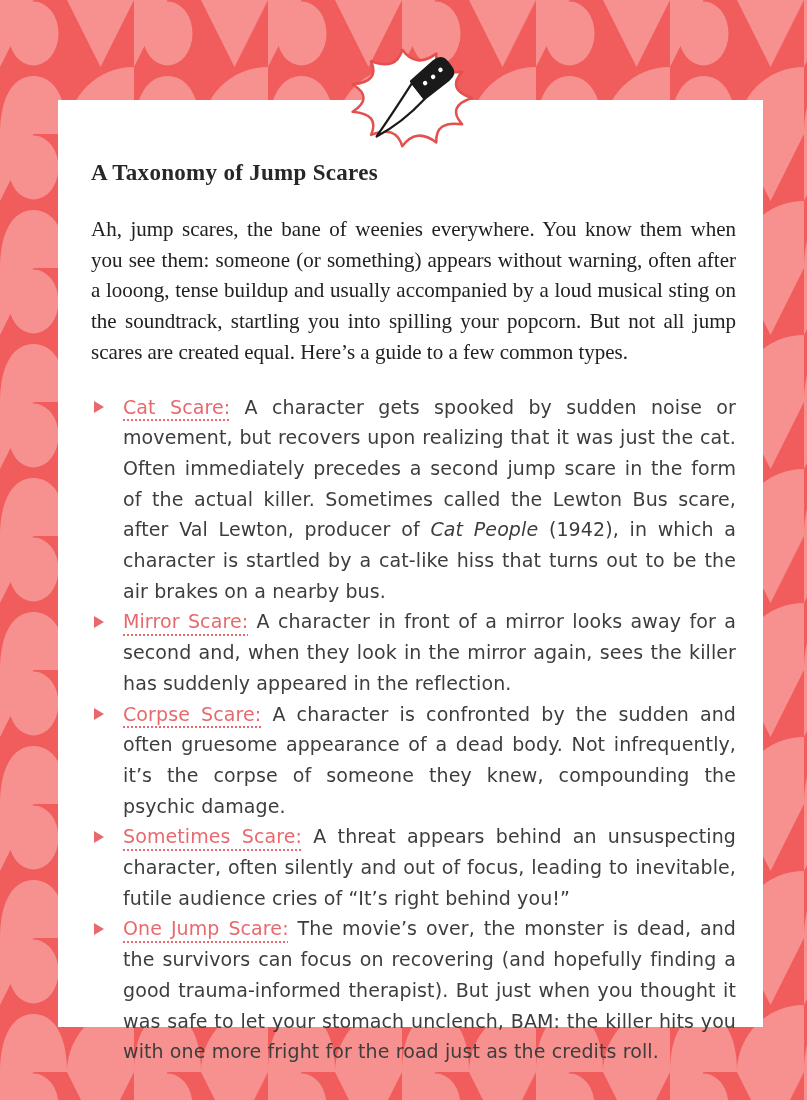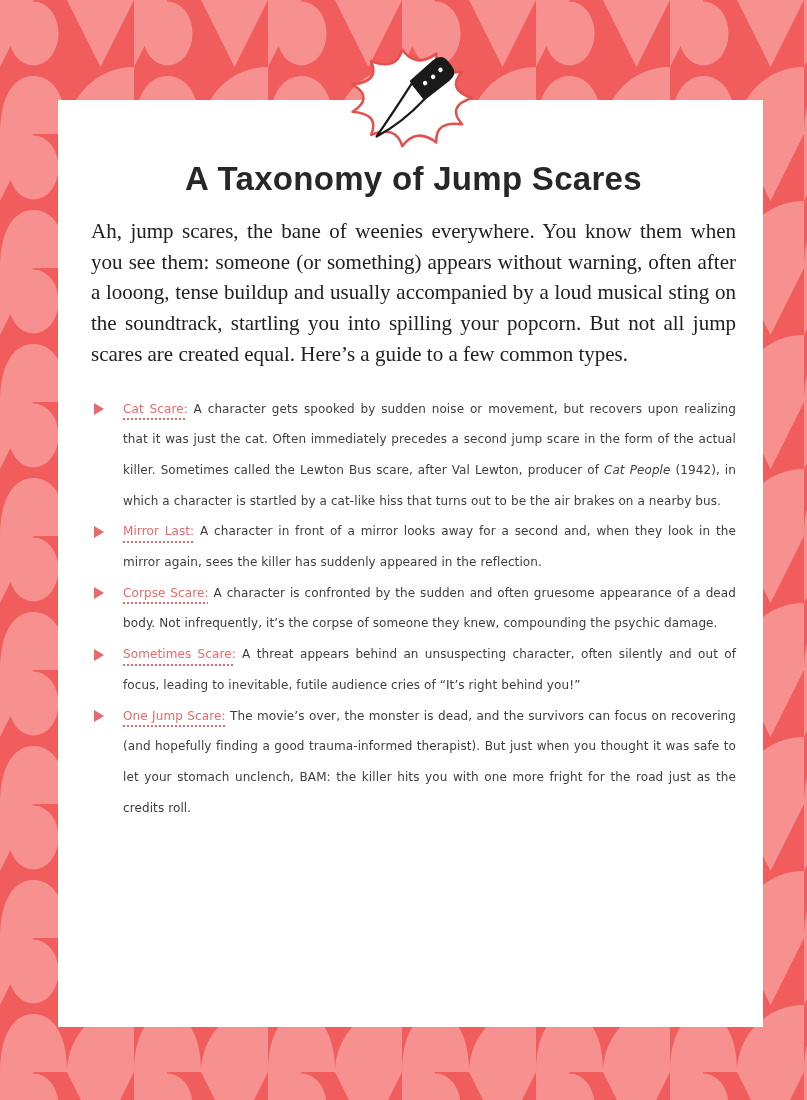--- a/index.html
+++ b/index.html
@@ -23,43 +23,43 @@
     padding: 0 27px 0 33px;
   }
   .burst {
     position: absolute;
     left: 345px; top: 45px;
     width: 132px; height: 106px;
     z-index: 5;
   }
   .page-title {
     margin-top: 60px;
-    text-align: center;
-    font-family: Liberation Sans, sans-serif;
+    text-align: left;
+    font-family: Liberation Serif, serif;
     font-weight: bold;
-    font-size: 33px;
+    font-size: 23px;
     letter-spacing: 0.3px;
     color: #272727;
   }
   .intro {
-    margin-top: 18px;
+    margin-top: 28px;
     font-family: "Liberation Serif", serif;
     font-size: 21px;
     line-height: 30.7px;
     text-align: justify;
     color: #212121;
   }
   .scare-list {
     list-style: none;
     margin-top: 24px;
   }
   .scare-item {
     position: relative;
     padding-left: 32px;
-    font-size: 12px;
+    font-size: 19px;
     line-height: 30.7px;
     text-align: justify;
     color: #3d3d3d;
     letter-spacing: 0.1px;
   }
   .bullet {
     position: absolute;
     left: 3px; top: 9.5px;
     width: 0; height: 0;
     border-left: 10px solid #e8696d;
@@ -101,21 +101,21 @@
   <ul class="scare-list">
 
     <li class="scare-item">
       <span class="bullet"></span>
       <span class="term">Cat Scare:</span>
       <span>A character gets spooked by sudden noise or movement, but recovers upon realizing that it was just the cat. Often immediately precedes a second jump scare in the form of the actual killer. Sometimes called the Lewton Bus scare, after Val Lewton, producer of </span><span class="italic">Cat People</span><span> (1942), in which a character is startled by a cat-like hiss that turns out to be the air brakes on a nearby bus.</span>
     </li>
 
     <li class="scare-item">
       <span class="bullet"></span>
-      <span class="term">Mirror Last:</span>
+      <span class="term">Mirror Scare:</span>
       <span>A character in front of a mirror looks away for a second and, when they look in the mirror again, sees the killer has suddenly appeared in the reflection.</span><span class="italic"></span><span></span>
     </li>
 
     <li class="scare-item">
       <span class="bullet"></span>
       <span class="term">Corpse Scare:</span>
       <span>A character is confronted by the sudden and often gruesome appearance of a dead body. Not infrequently, it’s the corpse of someone they knew, compounding the psychic damage.</span><span class="italic"></span><span></span>
     </li>
 
     <li class="scare-item">

